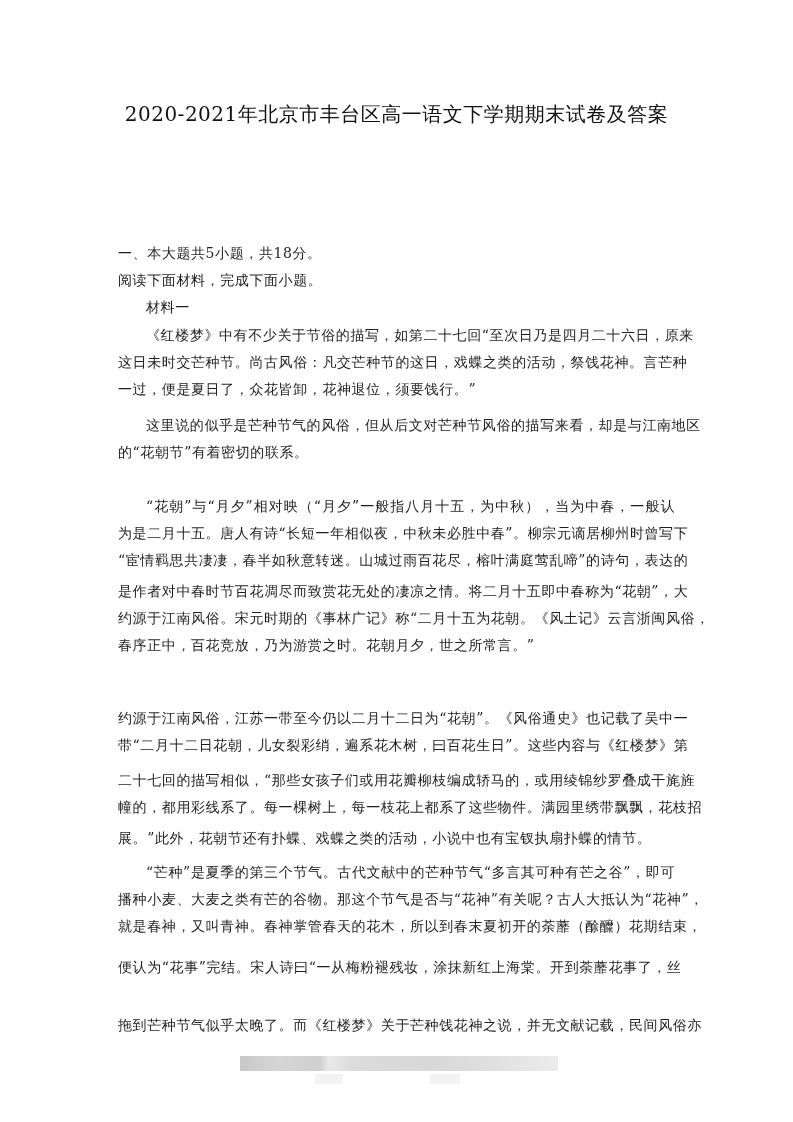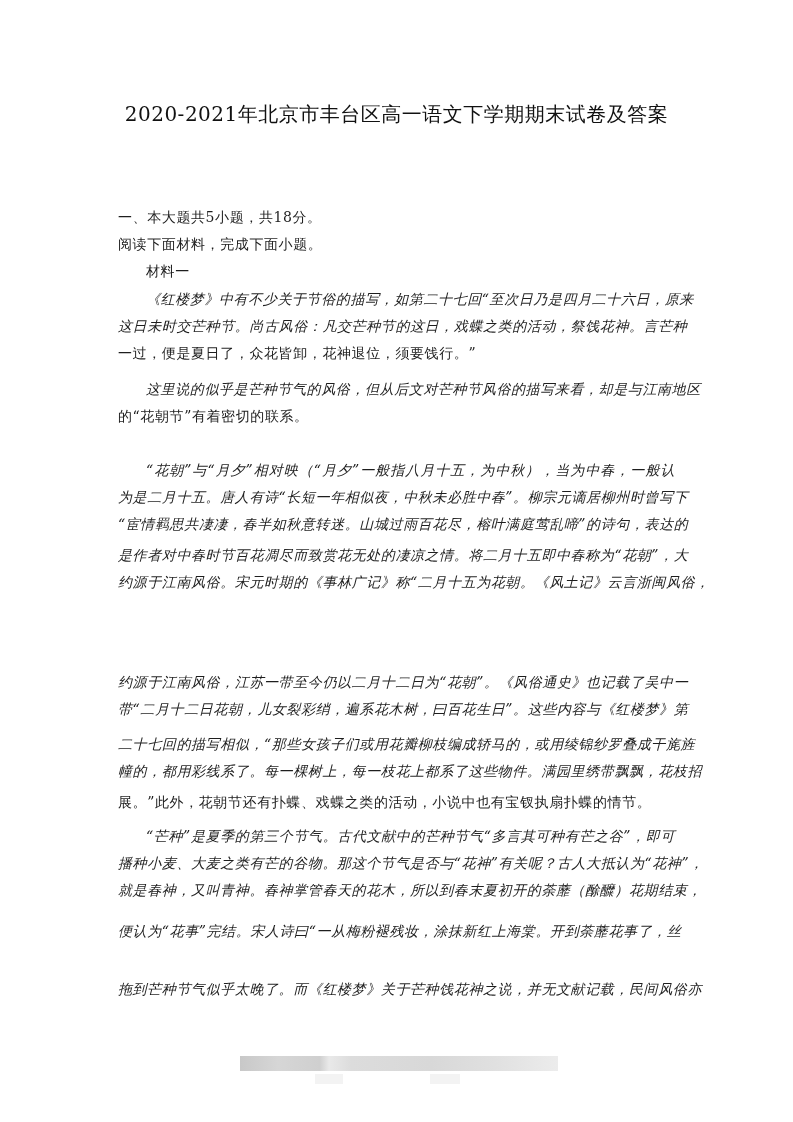--- a/index.html
+++ b/index.html
@@ -8,23 +8,23 @@
     font-family: "DejaVu Serif", "Liberation Serif", serif;
     color: #1c1c1c;
   }
   .page { position: absolute; left: 0; top: 0; width: 793px; height: 1122px; background: #fff; }
   .title {
     position: absolute; left: 0; top: 101px; width: 793px; text-align: center;
     font-size: 20px; letter-spacing: 0.5px; color: #111; white-space: nowrap;
   }
   .line {
     position: absolute; left: 118px; font-size: 14px; white-space: nowrap;
-    line-height: 18px; color: #1e1e1e; letter-spacing: 0.6px;
+    line-height: 18px; color: #1e1e1e; letter-spacing: 0.6px; margin-top: 36px;
   }
-  .just { width: 557px; text-align: justify; text-align-last: justify; font-style: italic; }
+  .just { width: 557px; text-align: justify; text-align-last: justify; }
   .footer-bar {
     position: absolute; left: 240px; top: 1056px; width: 318px; height: 15px;
     background: linear-gradient(90deg, #c8c8c8 0%, #d6d6d6 12%, #cfcfcf 25%, #e9e9e9 28%, #dcdcdc 35%, #d8d8d8 60%, #e0e0e0 80%, #ececec 100%);
   }
   .footer-sub {
     position: absolute; top: 1074px; height: 10px; background: #f3f3f3;
   }
 </style>
 </head>
 <body>
@@ -42,20 +42,21 @@
   <div class="line" style="top:344px">一过，便是夏日了，众花皆卸，花神退位，须要饯行。”</div>
 
   <div class="line just" style="top:380px; left:146px; width:529px">这里说的似乎是芒种节气的风俗，但从后文对芒种节风俗的描写来看，却是与江南地区</div>
   <div class="line" style="top:407px">的“花朝节”有着密切的联系。</div>
 
   <div class="line just" style="top:461px; left:146px; width:529px">“花朝”与“月夕”相对映（“月夕”一般指八月十五，为中秋），当为中春，一般认</div>
   <div class="line just" style="top:488px">为是二月十五。唐人有诗“长短一年相似夜，中秋未必胜中春”。柳宗元谪居柳州时曾写下</div>
   <div class="line just" style="top:515px">“宦情羁思共凄凄，春半如秋意转迷。山城过雨百花尽，榕叶满庭莺乱啼”的诗句，表达的</div>
   <div class="line just" style="top:546px">是作者对中春时节百花凋尽而致赏花无处的凄凉之情。将二月十五即中春称为“花朝”，大</div>
   <div class="line just" style="top:573px">约源于江南风俗。宋元时期的《事林广记》称“二月十五为花朝。《风土记》云言浙闽风俗，</div>
+  <div class="line" style="top:600px">春序正中，百花竞放，乃为游赏之时。花朝月夕，世之所常言。”</div>
 
   <div class="line just" style="top:673px">约源于江南风俗，江苏一带至今仍以二月十二日为“花朝”。《风俗通史》也记载了吴中一</div>
   <div class="line just" style="top:700px">带“二月十二日花朝，儿女裂彩绡，遍系花木树，曰百花生日”。这些内容与《红楼梦》第</div>
   <div class="line just" style="top:735px">二十七回的描写相似，“那些女孩子们或用花瓣柳枝编成轿马的，或用绫锦纱罗叠成干旄旌</div>
   <div class="line just" style="top:762px">幢的，都用彩线系了。每一棵树上，每一枝花上都系了这些物件。满园里绣带飘飘，花枝招</div>
   <div class="line" style="top:793px">展。”此外，花朝节还有扑蝶、戏蝶之类的活动，小说中也有宝钗执扇扑蝶的情节。</div>
 
   <div class="line just" style="top:827px; left:146px; width:529px">“芒种”是夏季的第三个节气。古代文献中的芒种节气“多言其可种有芒之谷”，即可</div>
   <div class="line just" style="top:854px">播种小麦、大麦之类有芒的谷物。那这个节气是否与“花神”有关呢？古人大抵认为“花神”，</div>
   <div class="line just" style="top:881px">就是春神，又叫青神。春神掌管春天的花木，所以到春末夏初开的荼蘼（酴醾）花期结束，</div>

